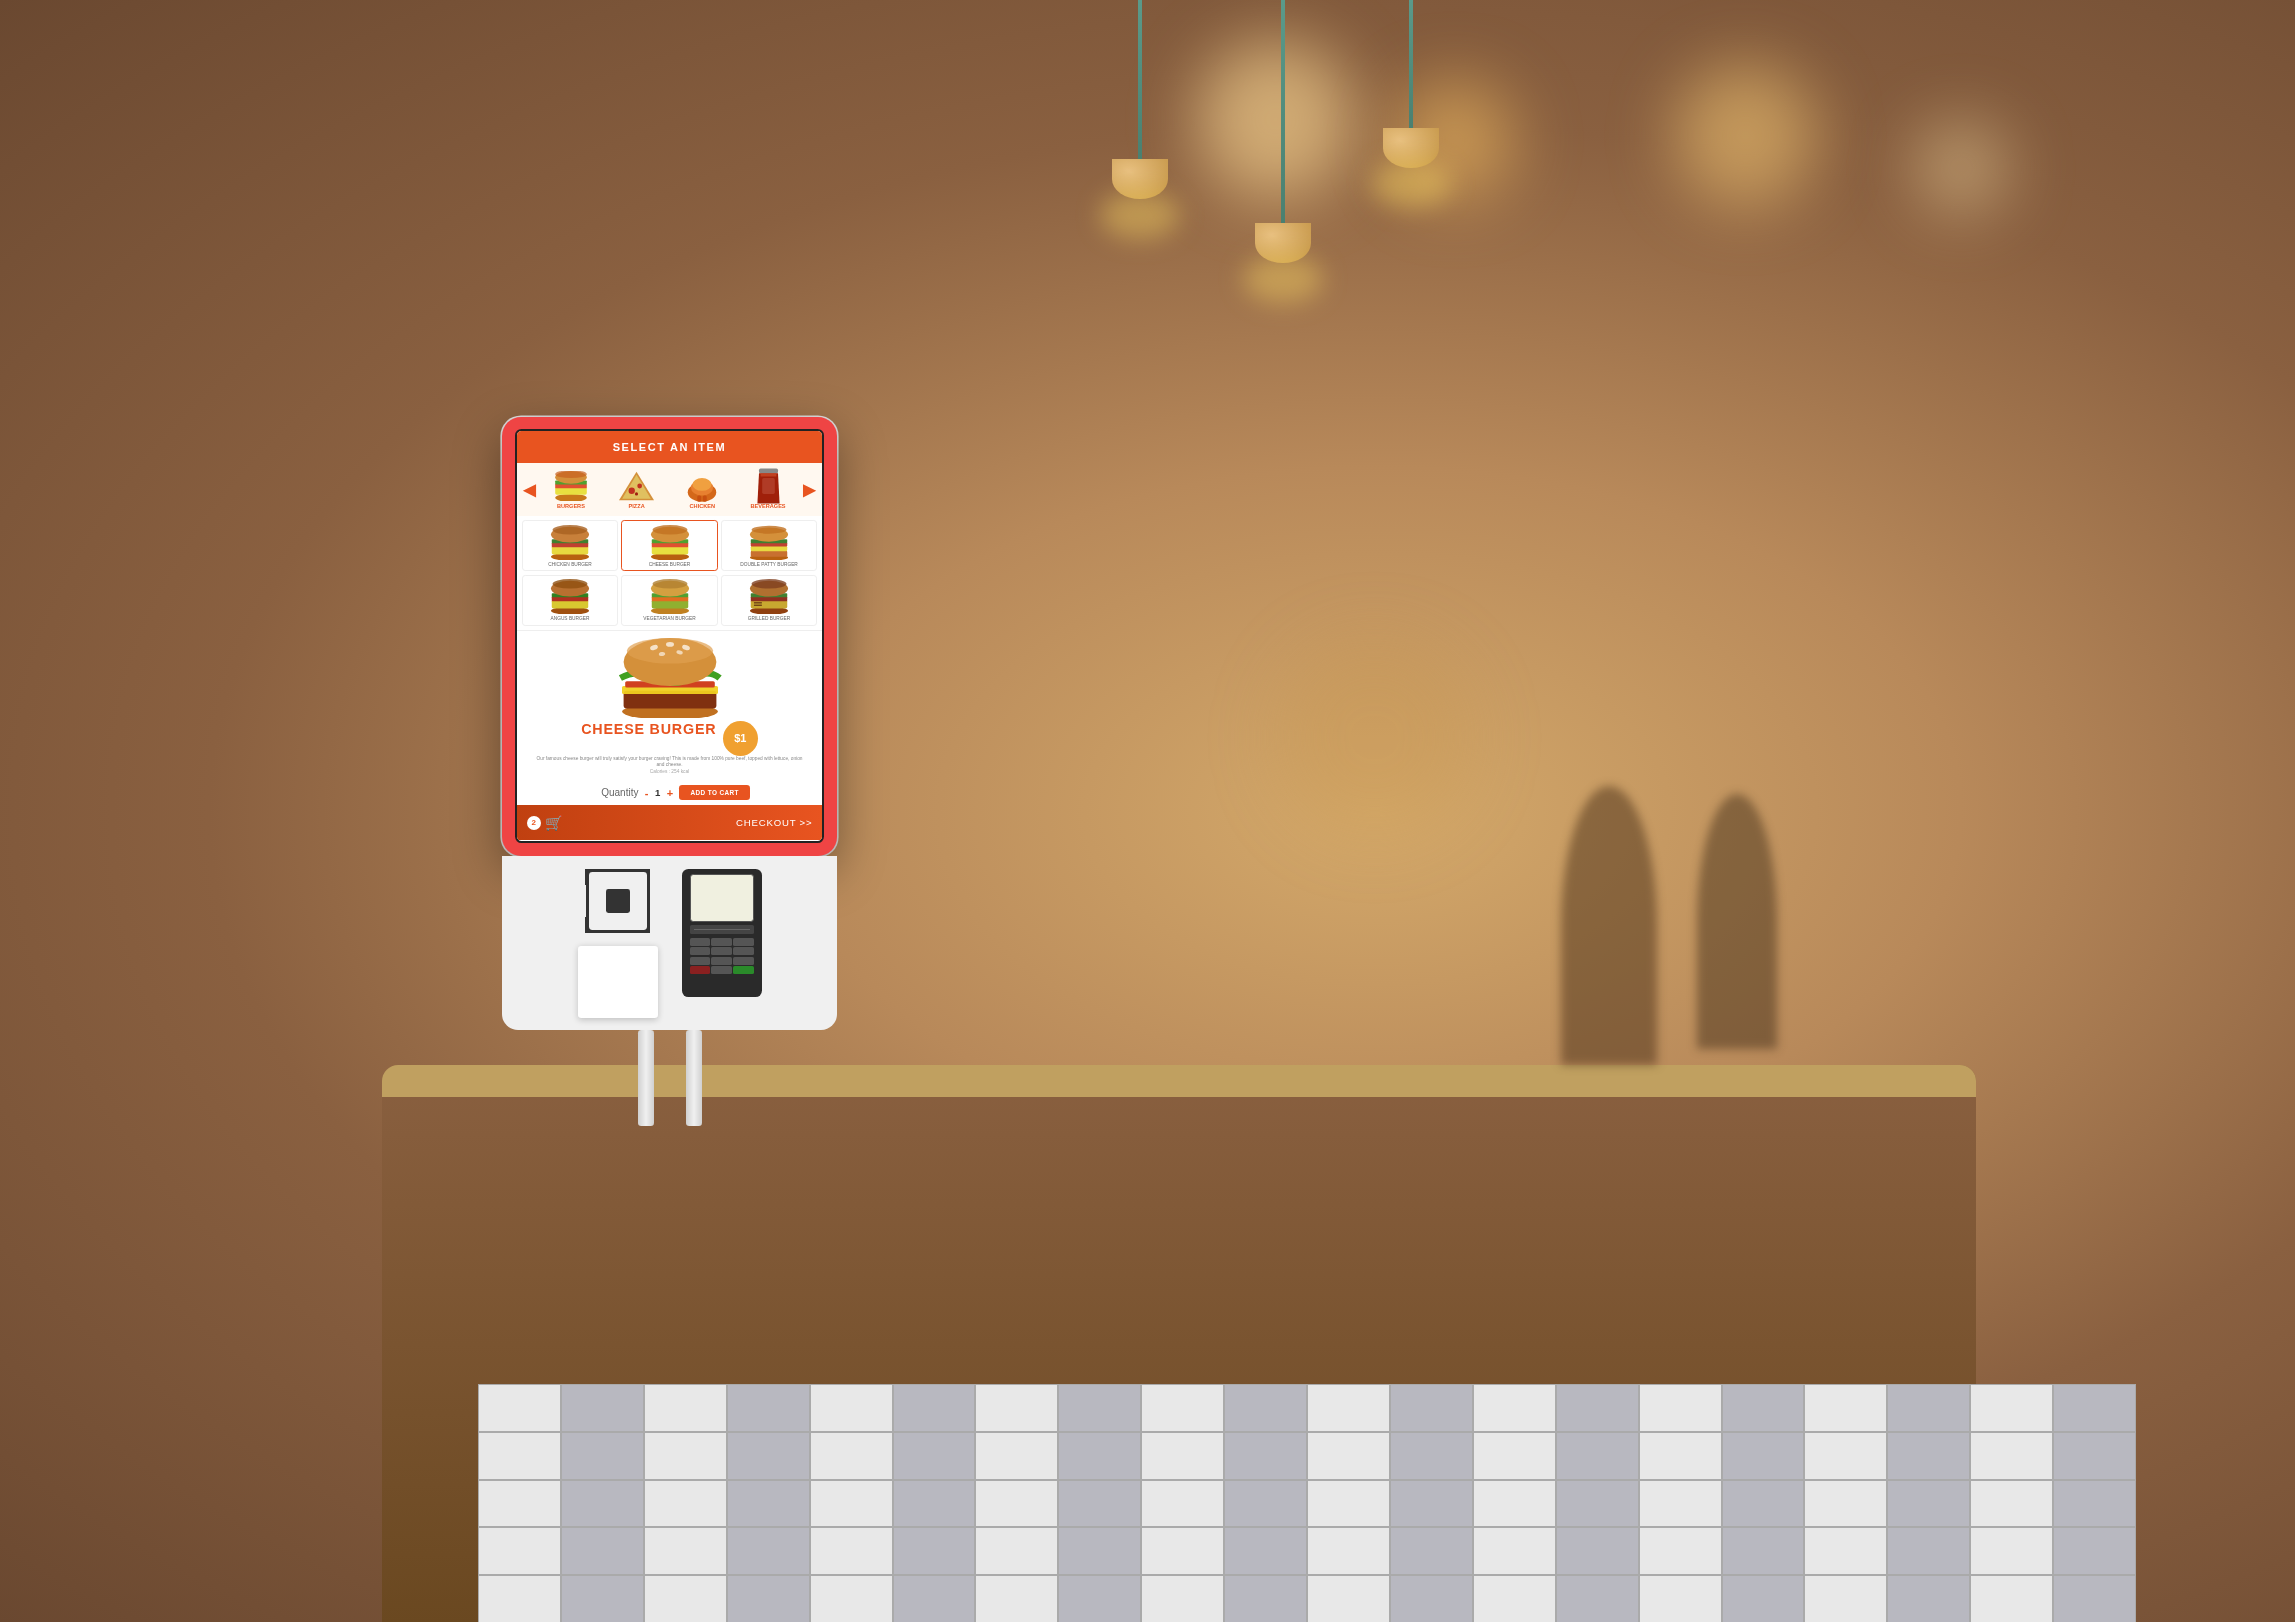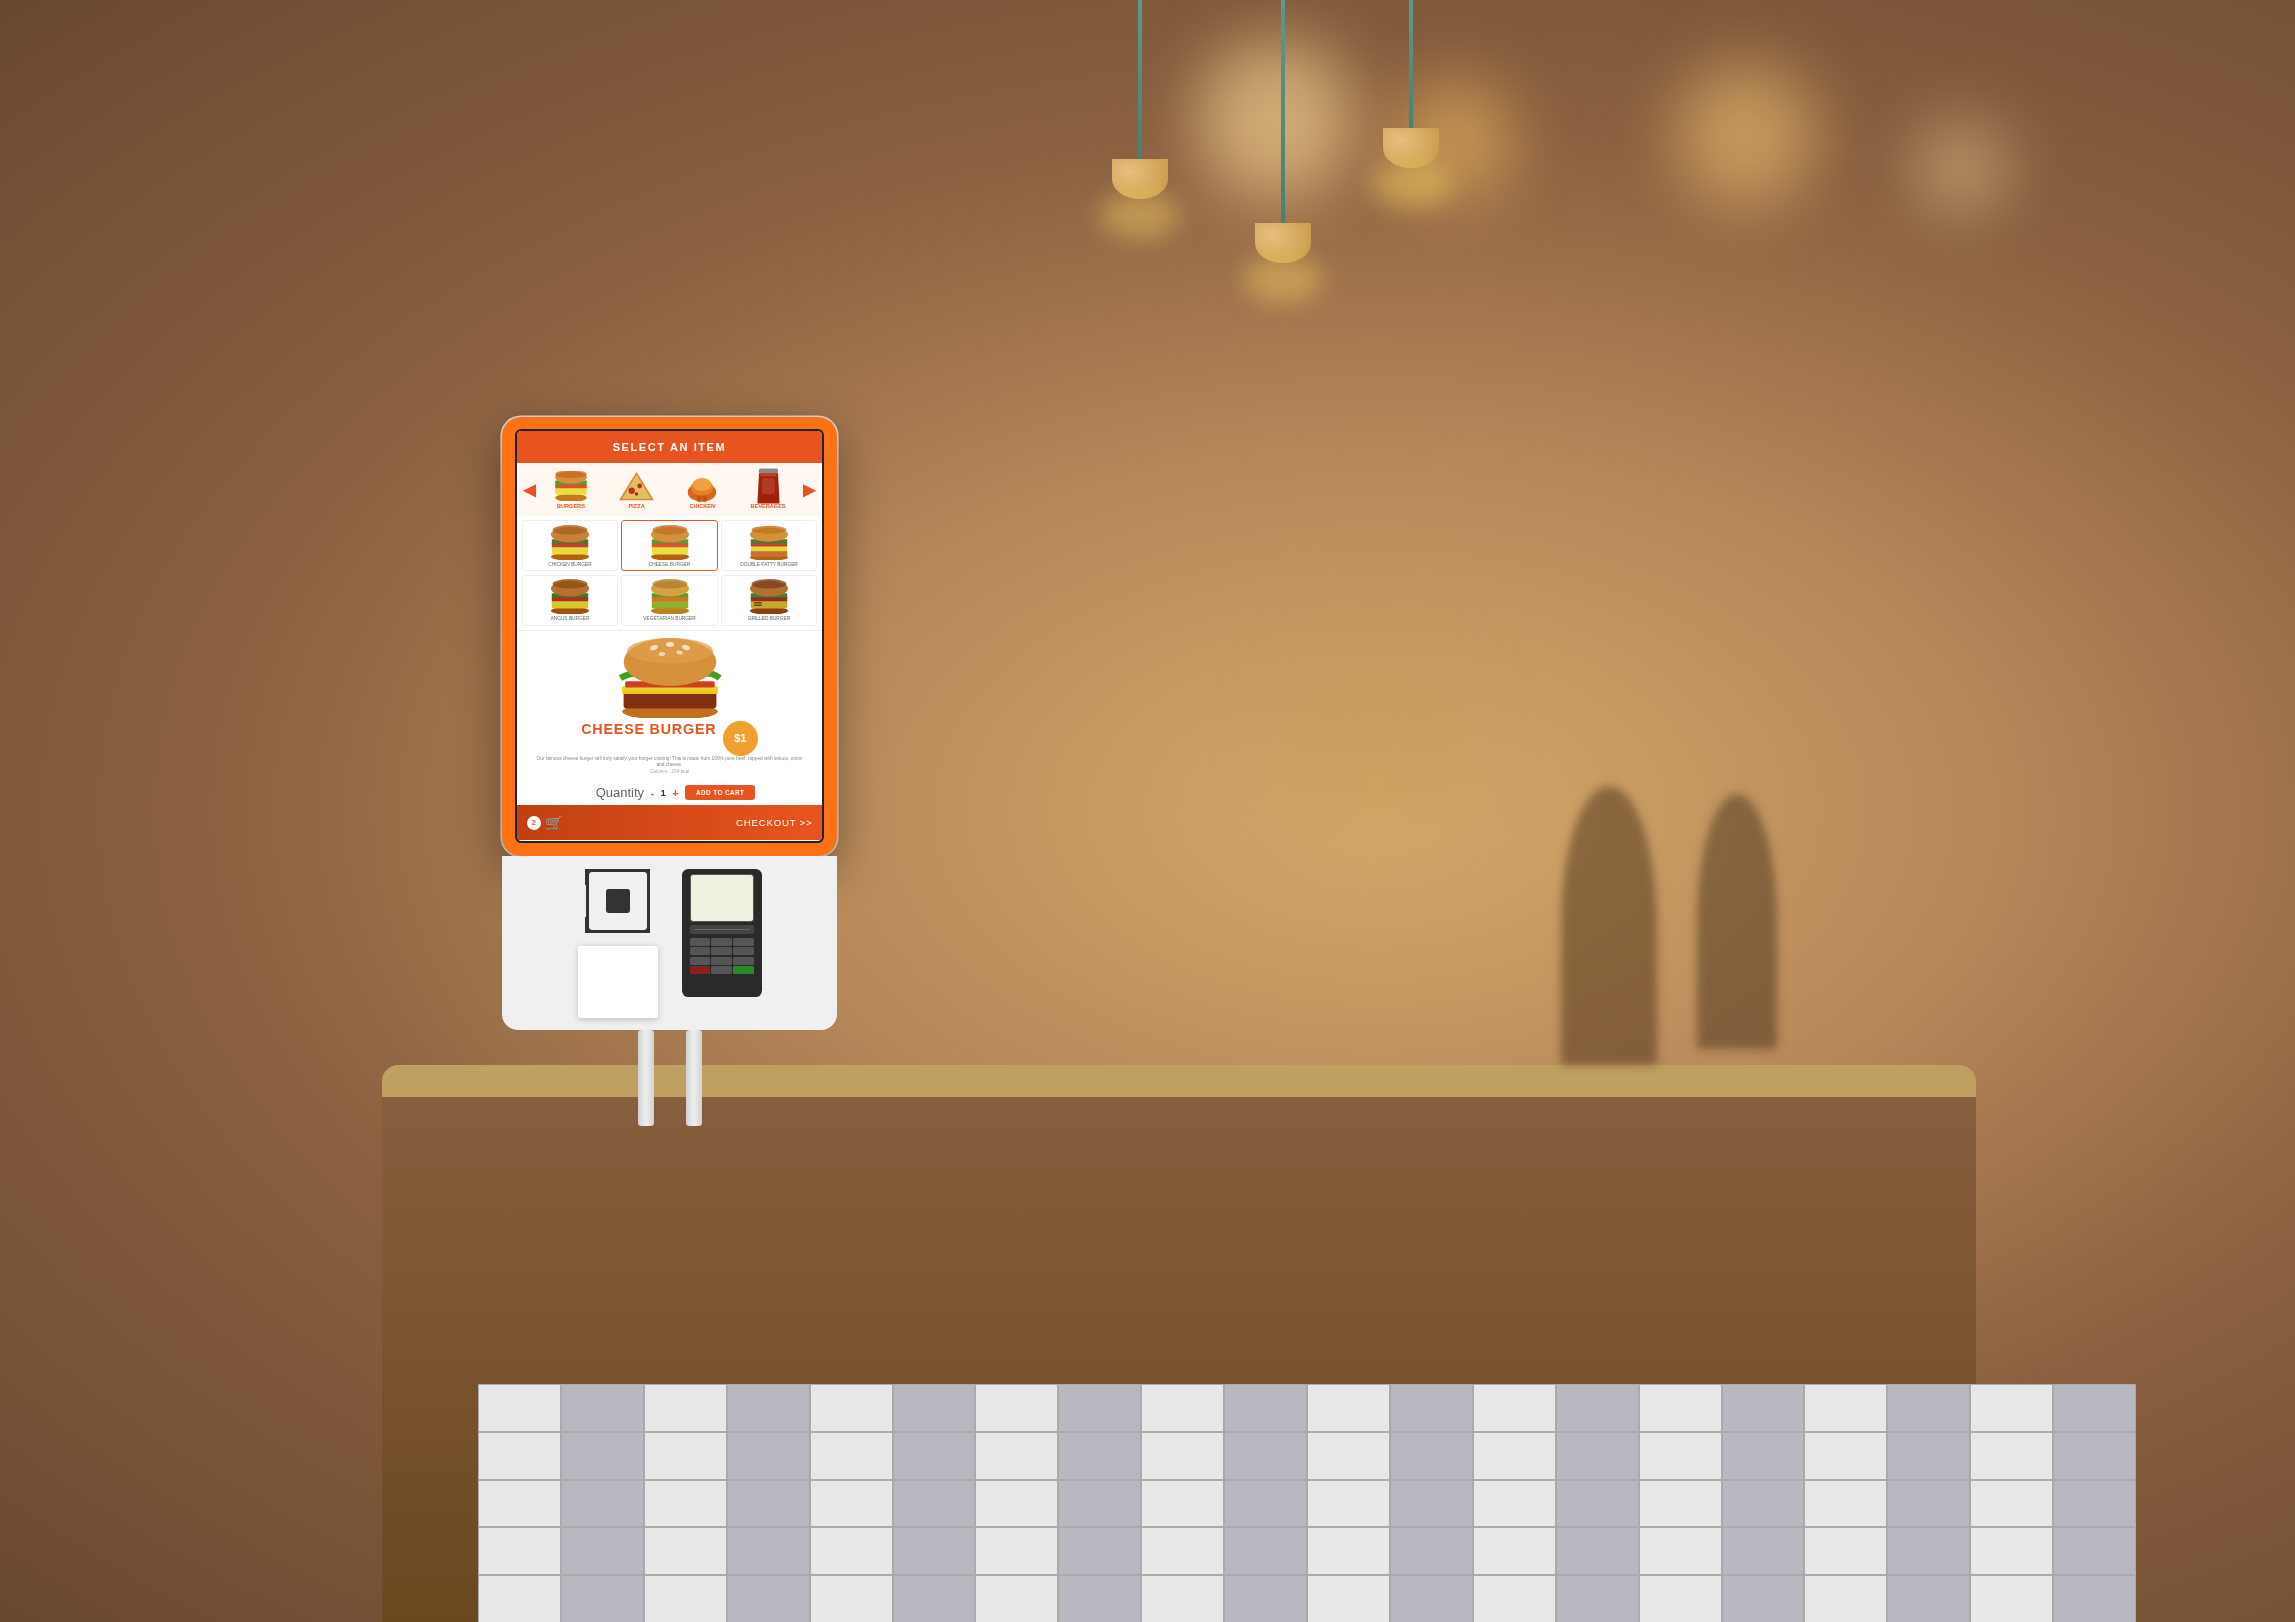--- a/index.html
+++ b/index.html
@@ -98,21 +98,21 @@
       display: flex;
       flex-direction: column;
       align-items: center;
       margin-right: 956px;
       margin-top: -80px;
     }
 
     
     .kiosk-body {
       width: 335px;
-      background: #f97316;
+      background: #ef4444;
       border-radius: 19px;
       padding: 12.8px;
       box-shadow: 0 16px 48px rgba(0,0,0,0.4), 0 0 0 1.6px #e0e0e0;
       display: flex;
       flex-direction: column;
       align-items: center;
     }
 
     
     .kiosk-screen {
@@ -294,21 +294,21 @@
     .qty-section {
       display: flex;
       align-items: center;
       gap: 6.4px;
       padding: 4.8px 9.6px;
       background: #fff;
       justify-content: center;
     }
 
     .qty-label {
-      font-size: 13px;
+      font-size: 10px;
       color: #666;
       margin-left: 12px;
     }
 
     .qty-btn {
       background: none;
       border: none;
       color: #e85420;
       font-size: 11px;
       cursor: pointer;

